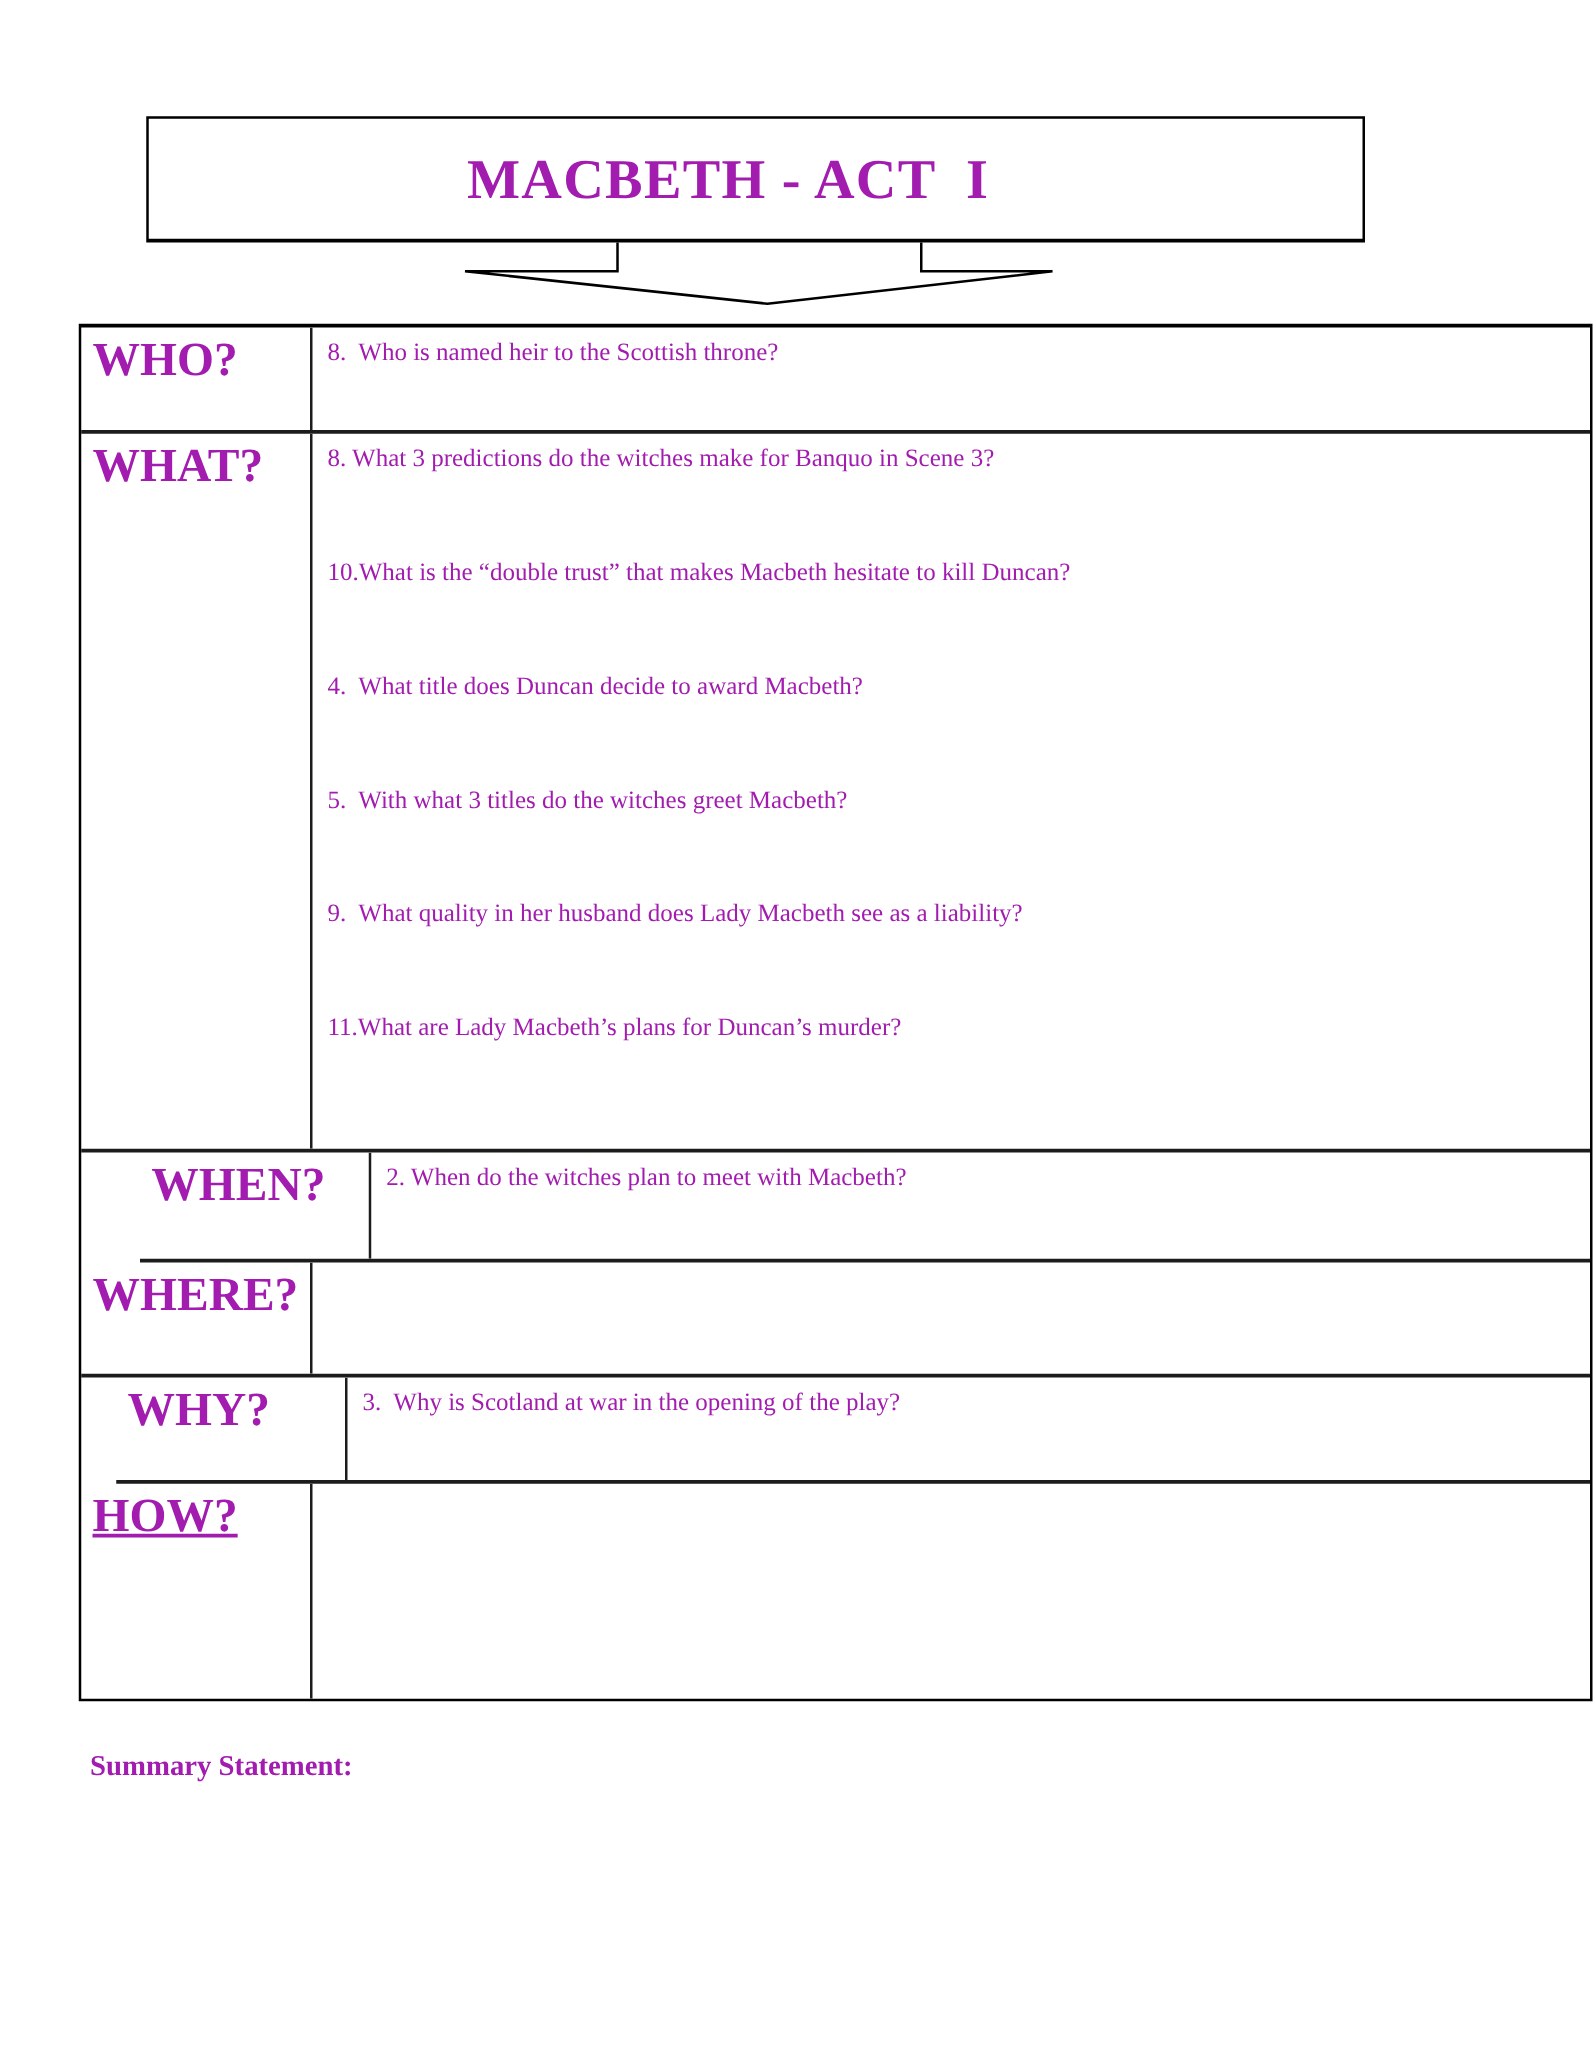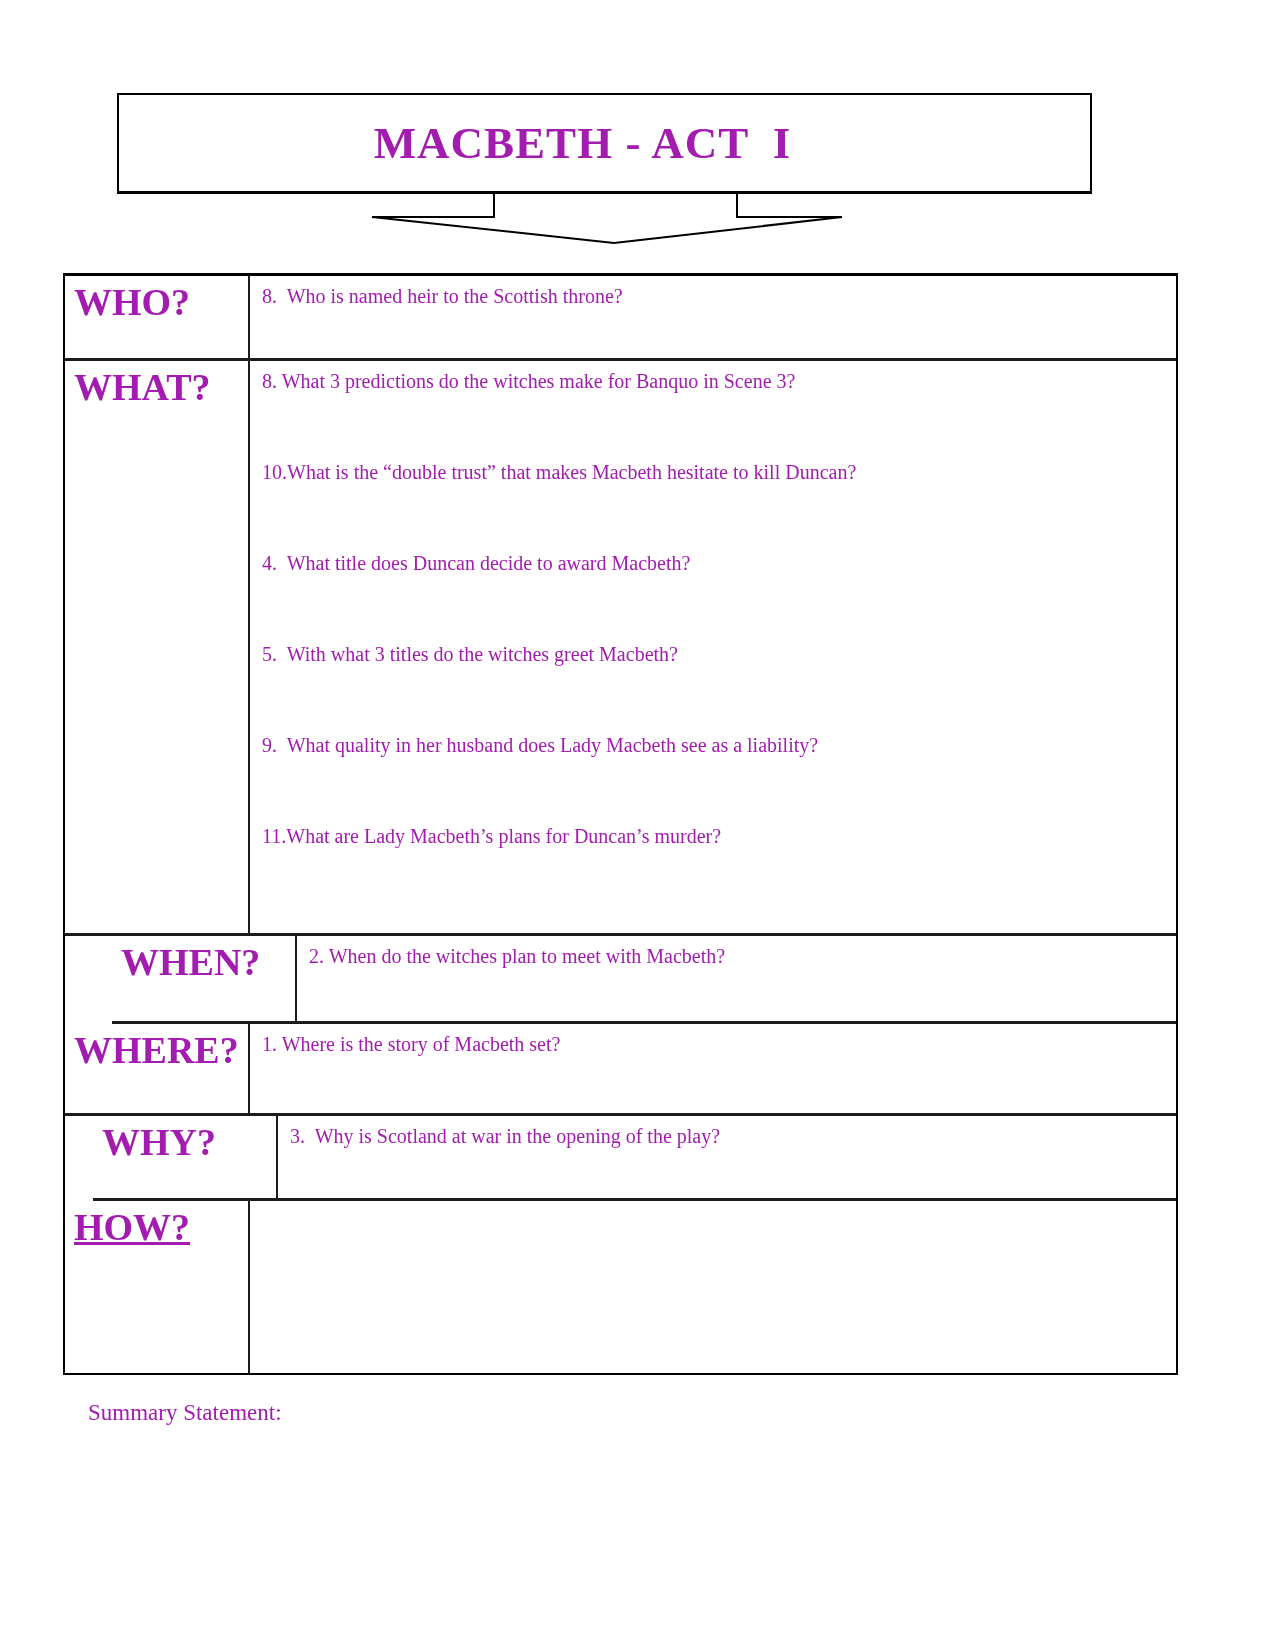--- a/index.html
+++ b/index.html
@@ -46,22 +46,22 @@
     left: 117px;
     top: 193px;
     width: 975px;
     height: 55px;
   }
 
   
   .qtable {
     position: absolute;
     left: 63px;
-    top: 273px;
-    width: 1115px;
+    top: 259px;
+    width: 1211px;
     box-sizing: border-box;
     border: 2px solid #000;
     border-top-width: 3px;
     background: #fff;
   }
   .qrow {
     display: flex;
     box-sizing: border-box;
     overflow: hidden;
   }
@@ -89,24 +89,24 @@
     line-height: 27px;
     white-space: pre-wrap;
   }
   .question + .question {
     margin-top: 64px;
   }
 
   
   .summary {
     position: absolute;
-    left: 88px;
+    left: 72px;
     top: 1400px;
     font-size: 23px;
-    font-weight: normal;
+    font-weight: bold;
   }
 </style>
 </head>
 <body>
 
 <div class="page">
 
   <div class="title-box">
     <span class="title-text">MACBETH - ACT  I</span>
   </div>
@@ -134,23 +134,20 @@
         </div>
       </div>
       <div class="qrow" style="height: 88px; margin-left: 47px;">
         <div class="label-cell">WHEN?</div>
         <div class="q-cell">
           <div class="question">2. When do the witches plan to meet with Macbeth?</div>
         </div>
       </div>
       <div class="qrow" style="height: 92px;">
         <div class="label-cell">WHERE?</div>
-        <div class="q-cell">
-          <div class="question">1. Where is the story of Macbeth set?</div>
-        </div>
       </div>
       <div class="qrow" style="height: 85px; margin-left: 28px;">
         <div class="label-cell">WHY?</div>
         <div class="q-cell">
           <div class="question">3.  Why is Scotland at war in the opening of the play?</div>
         </div>
       </div>
       <div class="qrow" style="height: 172px; text-decoration: underline;">
         <div class="label-cell">HOW?</div>
       </div>

